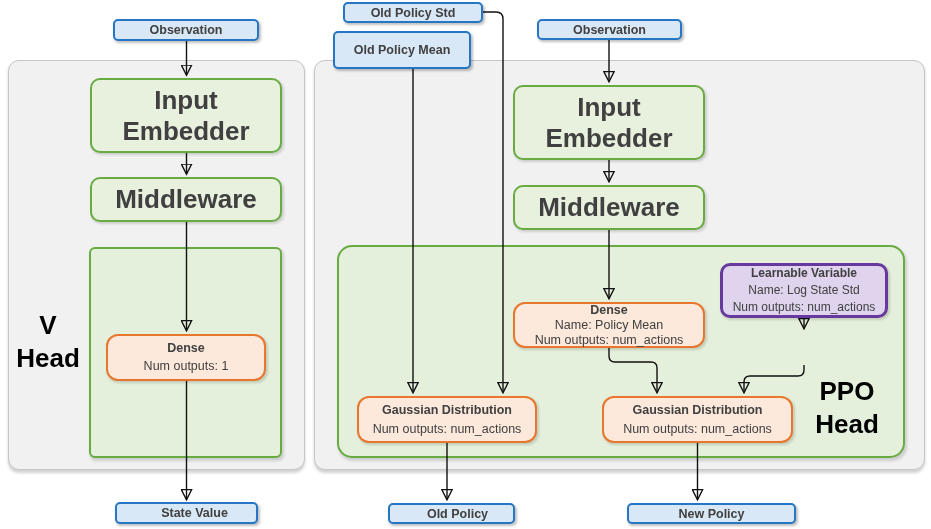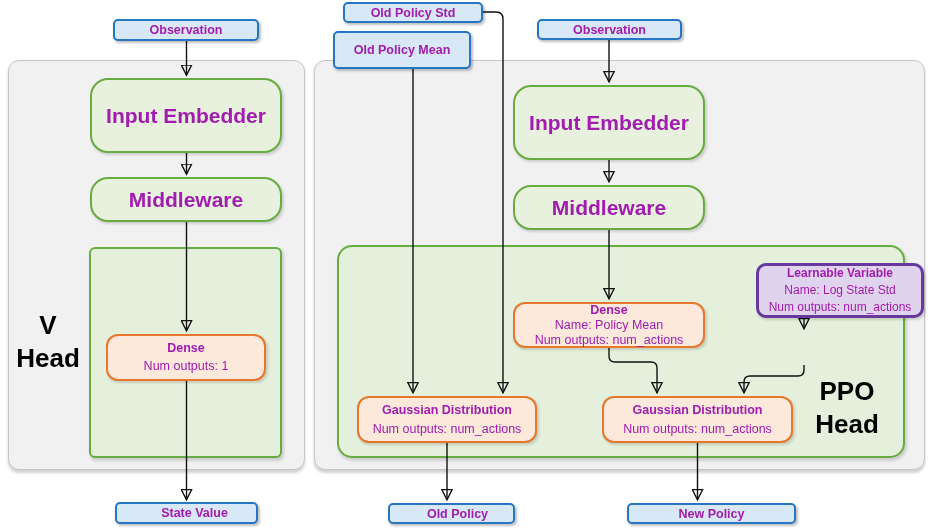--- a/index.html
+++ b/index.html
@@ -4,25 +4,25 @@
 <style>
   html,body{margin:0;padding:0;background:#ffffff;font-family:"Liberation Sans",sans-serif;}
   #canvas{position:relative;width:931px;height:529px;background:#ffffff;overflow:hidden;}
 
   .panel{position:absolute;box-sizing:border-box;background:#F1F1F1;border:1.6px solid #C6C6C6;
          border-radius:11px;box-shadow:0 2.5px 3px rgba(0,0,0,0.18);}
   .gpanel{position:absolute;box-sizing:border-box;background:#E4F0DB;border:2.5px solid #68AC41;
          box-shadow:1.5px 2.5px 3px rgba(0,0,0,0.15);}
 
   .box{position:absolute;box-sizing:border-box;display:flex;flex-direction:column;
-       align-items:center;justify-content:center;text-align:center;color:#a21caf;}
+       align-items:center;justify-content:center;text-align:center;color:#404040;}
   .blue{background:#D9E8F6;border:2.5px solid #2577C4;border-radius:5px;
         font-weight:700;font-size:12.5px;box-shadow:1.5px 2px 2.5px rgba(0,0,0,0.25);}
-  .green{background:#E7F1DE;border:2.5px solid #68AC41;border-radius:18px;
-        font-weight:700;font-size:21px;box-shadow:1.5px 2px 2.5px rgba(0,0,0,0.15);}
+  .green{background:#E7F1DE;border:2.5px solid #68AC41;border-radius:10px;
+        font-weight:700;font-size:26px;box-shadow:1.5px 2px 2.5px rgba(0,0,0,0.15);}
   .orange{background:#FCE9DB;border:2.5px solid #E8762C;border-radius:12px;
         font-size:12.5px;box-shadow:1.5px 2px 2.5px rgba(0,0,0,0.15);}
   .purple{background:#E0D3ED;border:3px solid #67399E;border-radius:10px;
         font-size:12px;box-shadow:1.5px 2px 2.5px rgba(0,0,0,0.15);}
   .bold{font-weight:700;}
   .biglabel{position:absolute;font-weight:700;font-size:26px;line-height:1.27;
         text-align:center;color:#000;}
 
   
   #p-vhead{left:8px;top:60px;width:297px;height:410px;}
@@ -42,21 +42,21 @@
 
   
   #b-ie-v{left:90px;top:78px;width:192px;height:75px;}
   #b-mw-v{left:90px;top:177px;width:192px;height:45px;}
   #b-ie-p{left:513px;top:85px;width:192px;height:75px;}
   #b-mw-p{left:513px;top:185px;width:192px;height:45px;}
 
   
   #b-dense-v{left:106px;top:334px;width:160px;height:47px;row-gap:3px;line-height:15px;}
   #b-dense-p{left:513px;top:302px;width:192px;height:46px;line-height:14px;row-gap:1px;}
-  #b-learn{left:720px;top:263px;width:168px;height:55px;line-height:15px;row-gap:2px;margin-left:36px;}
+  #b-learn{left:720px;top:263px;width:168px;height:55px;line-height:15px;row-gap:2px;}
   #b-expo{left:737px;top:332px;width:136px;height:33px;font-weight:700;}
   #b-gauss-old{left:357px;top:396px;width:180px;height:47px;row-gap:4px;line-height:15px;}
   #b-gauss-new{left:602px;top:396px;width:191px;height:47px;row-gap:4px;line-height:15px;}
 
   #lbl-vhead{left:8px;top:309px;width:80px;}
   #lbl-ppohead{left:801px;top:375px;width:92px;}
 
   #wires{position:absolute;left:0;top:0;width:931px;height:529px;pointer-events:none;}
   #wires path{fill:none;stroke:#111111;stroke-width:1.4px;}
 </style>

